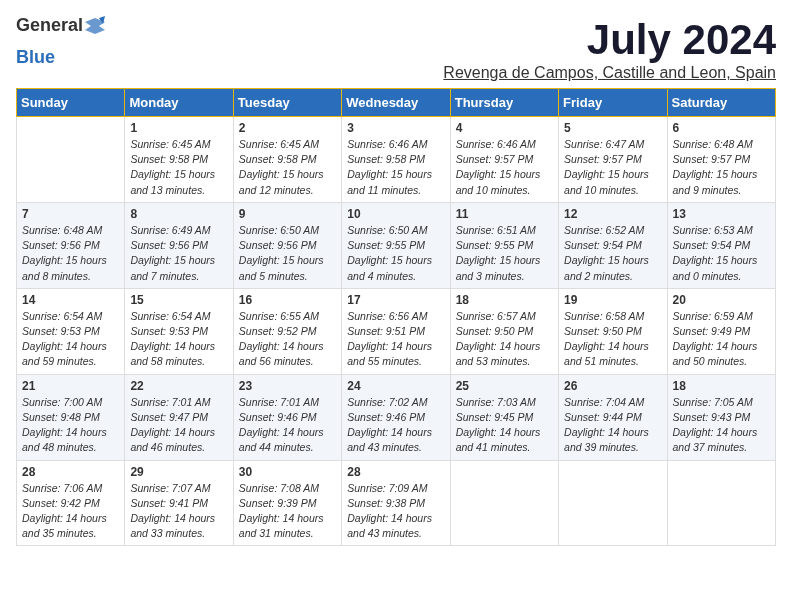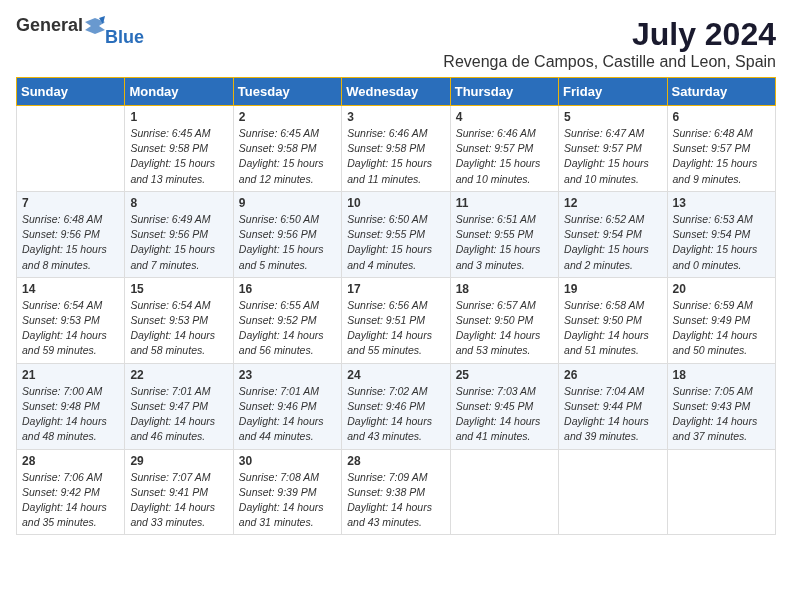--- a/index.html
+++ b/index.html
@@ -18,28 +18,29 @@
     }
     .logo {
       display: flex;
       align-items: center;
       gap: 4px;
     }
     .title-section {
       text-align: right;
     }
     .month-title {
-      font-size: 32px;
+      font-size: 42px;
       font-weight: bold;
       color: #1a1a2e;
     }
     .subtitle {
       font-size: 16px;
       color: #333;
       font-weight: normal;
+      text-decoration: underline;
     }
     .calendar-table {
       width: 100%;
       border-collapse: collapse;
       margin-top: 6px;
     }
     .calendar-table th {
       background-color: #2a6ebb;
       color: #fff;
       padding: 6px 4px;
@@ -78,21 +79,21 @@
     }
     .empty-cell {
       background-color: #fff;
     }
   </style>
 </head>
 <body>
 
 <div class="header-section">
   <div class="logo">
-  <div style="display:flex;align-items:flex-start;line-height:1.1;">
+  <div style="display:flex;flex-direction:column;align-items:flex-start;line-height:1.1;">
     <div style="display:flex;align-items:center;gap:2px;">
       <span style="font-size:18px;font-weight:bold;color:#333;">General</span>
       <svg width="20" height="20" viewBox="0 0 20 20">
         <polygon points="10,2 20,6 14,10 20,14 10,18 0,14 6,10 0,6" fill="#2a6ebb" opacity="0.7"></polygon>
         <polygon points="14,2 20,0 18,8" fill="#2a6ebb"></polygon>
       </svg>
     </div>
     <span style="font-size:18px;font-weight:bold;color:#2a6ebb;margin-top:12px;">Blue</span>
   </div>
 </div>

